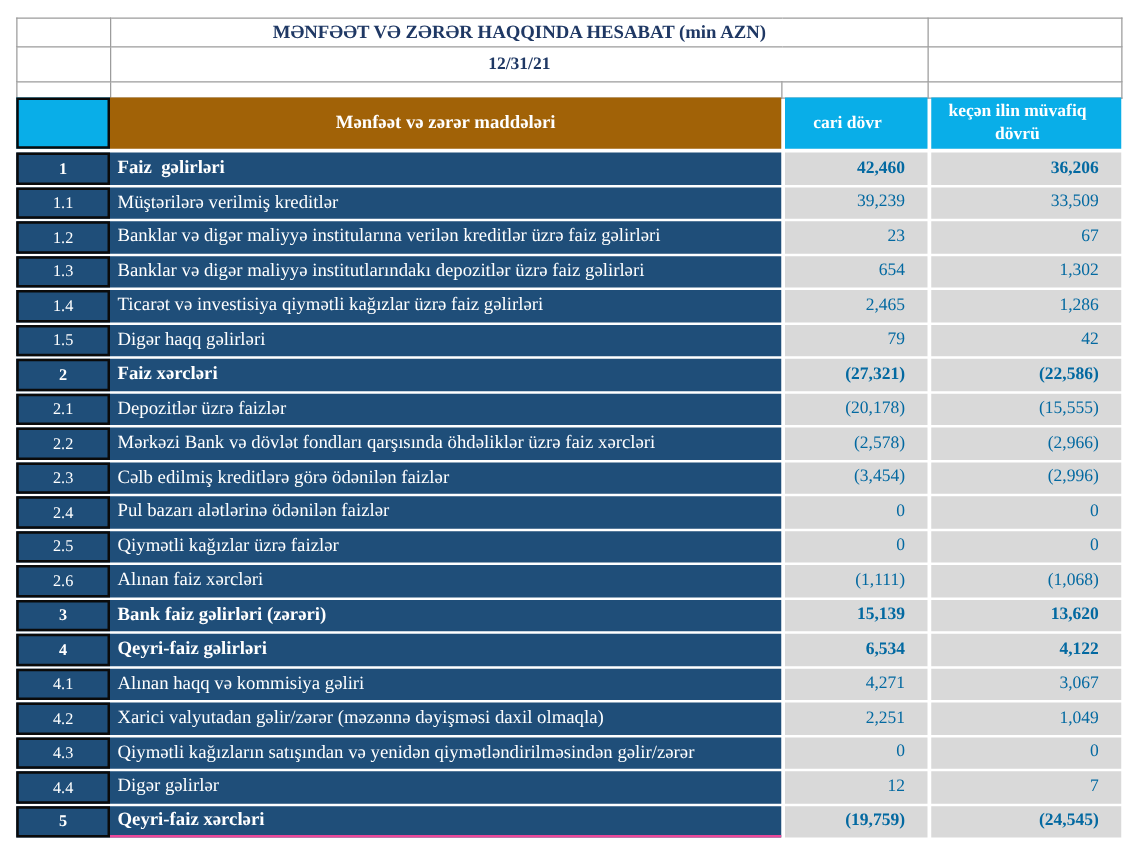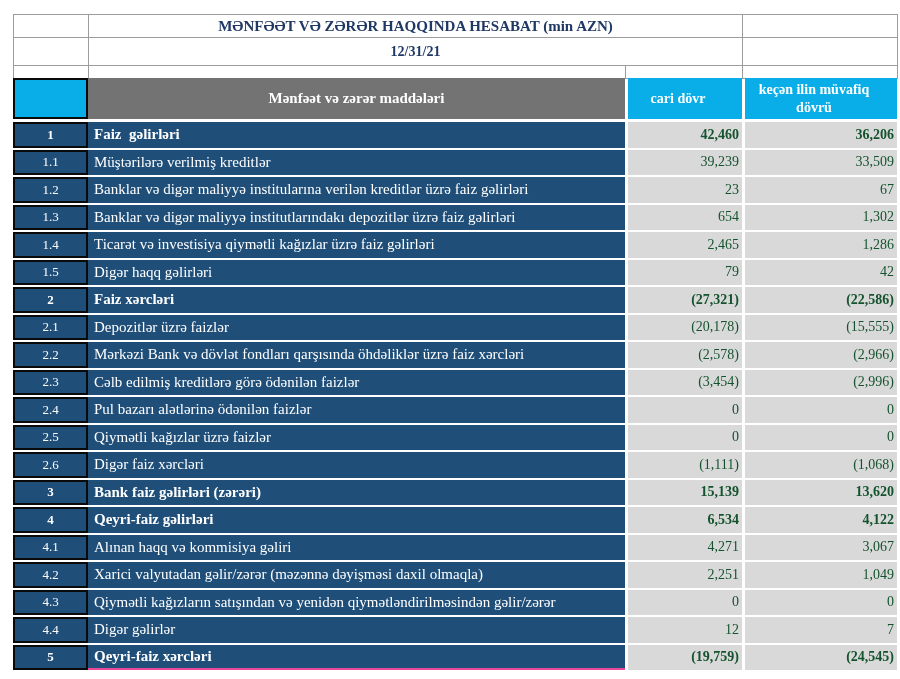--- a/index.html
+++ b/index.html
@@ -64,29 +64,29 @@
     padding-left: 6px;
     white-space: pre-wrap;
     overflow: hidden;
   }
   .c-val {
     width: 114px;
     flex: none;
     margin-left: 3px;
     justify-content: flex-end;
     background: #D9D9D9;
-    color: #14532d;
+    color: #0369a1;
     font-size: 14px;
-    padding-right: 3px;
+    padding-right: 18px;
   }
   .c-val.wide { width: 152px; }
 
   .cyan-row .c-num { background: #09AEE8; }
   .cyan-row .c-label {
-    background: #737373;
+    background: #a16207;
     justify-content: center;
     padding-left: 0;
     font-weight: bold;
     font-size: 15px;
   }
   .cyan-row .c-val {
     background: #09AEE8;
     color: #ffffff;
     font-weight: bold;
     justify-content: center;
@@ -217,21 +217,21 @@
         <div class="cell c-val wide">0</div>
       </div>
       <div class="row">
         <div class="cell c-num">2.5</div>
         <div class="cell c-label">Qiymətli kağızlar üzrə faizlər</div>
         <div class="cell c-val">0</div>
         <div class="cell c-val wide">0</div>
       </div>
       <div class="row">
         <div class="cell c-num">2.6</div>
-        <div class="cell c-label">Digər faiz xərcləri</div>
+        <div class="cell c-label">Alınan faiz xərcləri</div>
         <div class="cell c-val">(1,111)</div>
         <div class="cell c-val wide">(1,068)</div>
       </div>
       <div class="row bold">
         <div class="cell c-num">3</div>
         <div class="cell c-label">Bank faiz gəlirləri (zərəri)</div>
         <div class="cell c-val">15,139</div>
         <div class="cell c-val wide">13,620</div>
       </div>
       <div class="row bold">

